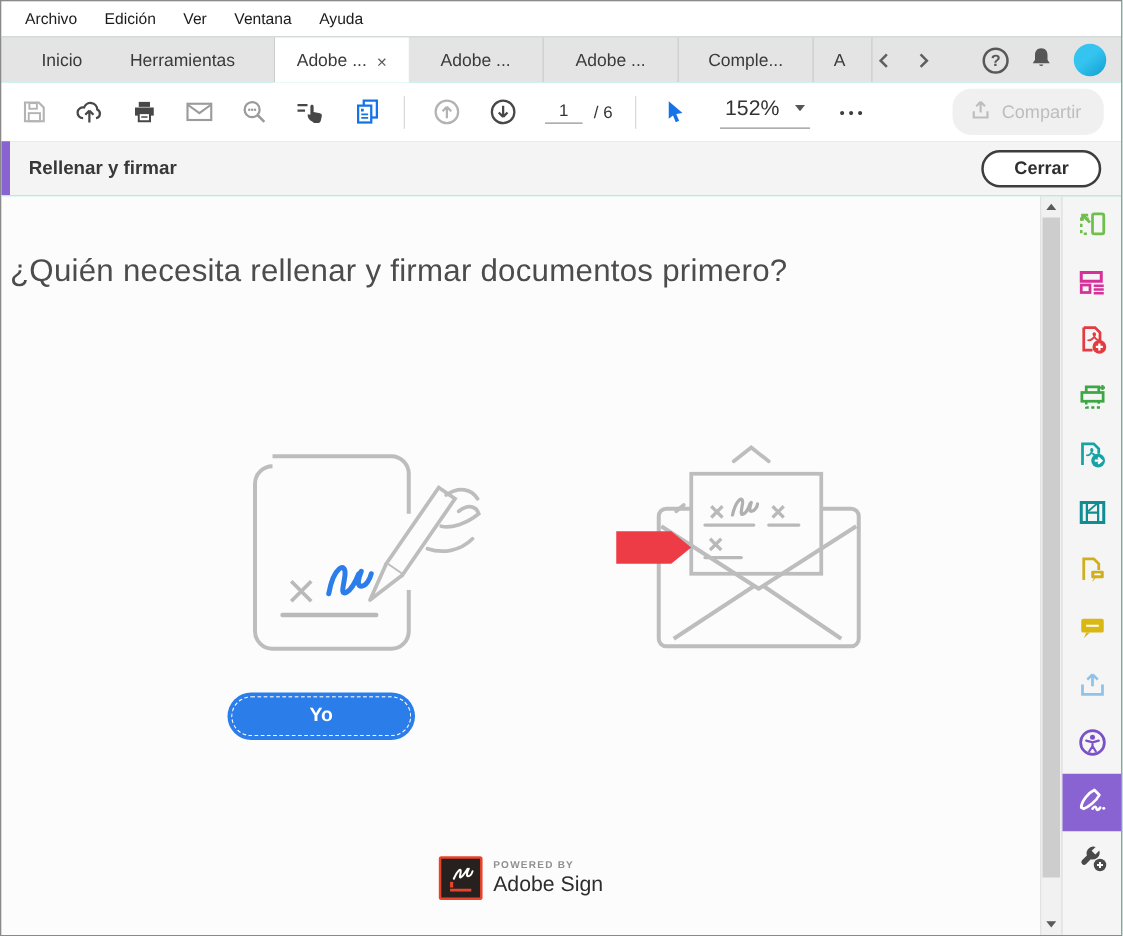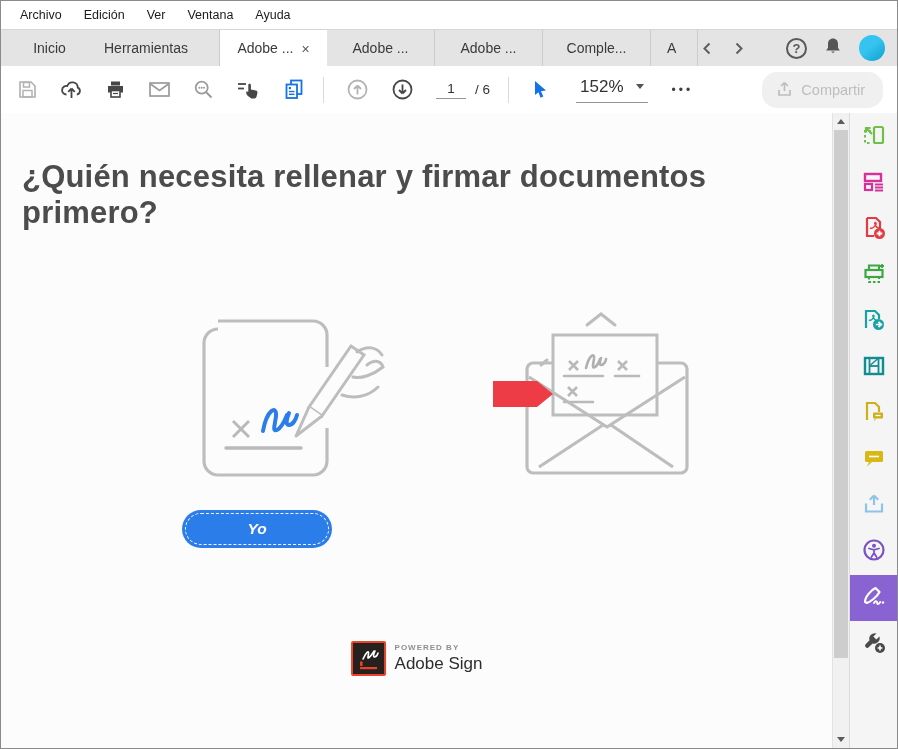--- a/index.html
+++ b/index.html
@@ -39,25 +39,25 @@
 
   
   .fsbar { height: 44px; background: #f4f4f4; border-bottom: 1px solid #dadada; display: flex; align-items: center; flex: 0 0 auto; position: relative; }
   .fs-accent { width: 7px; height: 100%; background: #8a63d2; flex: 0 0 auto; }
   .fs-title { font-size: 15px; font-weight: bold; color: #383838; margin-left: 15px; }
   .cerrar-btn { margin-left: auto; margin-right: 16px; background: #fff; border: 2px solid #3d3d3d; border-radius: 16px; padding: 5px 24px; font-size: 14.5px; font-weight: bold; color: #2e2e2e; font-family: "Liberation Sans", sans-serif; }
 
   
   .content { flex: 1; display: flex; min-height: 0; }
   .main { flex: 1; background: #fcfcfc; position: relative; }
-  .heading { position: absolute; left: 21px; top: 46px; font-size: 31px; font-weight: 700; color: #4c4c4c; letter-spacing: .2px; }
+  .heading { position: absolute; left: 7px; top: 46px; font-size: 25px; font-weight: 400; color: #4c4c4c; letter-spacing: .2px; }
   .illo { position: absolute; }
   .illo-doc { left: 170px; top: 190px; }
   .illo-env { left: 490px; top: 192px; }
-  .opt-btn { position: absolute; top: 397px; width: 150px; height: 38px; border: none; border-radius: 19px; background: #2b7de9; color: #fff; font-size: 15.5px; font-weight: bold; font-family: "Liberation Sans", sans-serif; font-style: italic; }
+  .opt-btn { position: absolute; top: 397px; width: 150px; height: 38px; border: none; border-radius: 19px; background: #2b7de9; color: #fff; font-size: 15.5px; font-weight: bold; font-family: "Liberation Sans", sans-serif; }
   .opt-yo { left: 181px; }
   .opt-yo::before { content: ""; position: absolute; inset: 3px; border: 1px dashed rgba(255,255,255,.95); border-radius: 16px; }
   .opt-otros { left: 510px; }
   .brand { position: absolute; left: 50%; transform: translateX(-50%); top: 528px; display: flex; align-items: center; gap: 9px; }
   .brand-mark { width: 35px; height: 35px; background: #26211e; border: 2px solid #e8442c; border-radius: 2px; display: flex; align-items: center; justify-content: center; }
   .brand-powered { font-size: 8px; color: #8f8f8f; letter-spacing: 1px; font-weight: bold; }
   .brand-name { font-size: 17px; color: #2d2d2d; margin-top: 2px; }
 
   
   .scrollbar { width: 17px; background: #f1f1f1; border-left: 1px solid #e2e2e2; position: relative; flex: 0 0 auto; }
@@ -214,20 +214,25 @@
       <span>
         <svg width="17" height="17" viewBox="0 0 17 17">
             <path d="M8.5 11V2.5M8.5 2.5L5 6M8.5 2.5L12 6" fill="none" stroke="#bdbdbd" stroke-width="1.7"></path>
             <path d="M3 10v5h11v-5" fill="none" stroke="#bdbdbd" stroke-width="1.7"></path>
           </svg>
       </span>
       <span>Compartir</span>
     </button>
   </div>
 
+  <div class="fsbar">
+    <div class="fs-accent"></div>
+    <span class="fs-title">Rellenar y firmar</span>
+    <button class="cerrar-btn">Cerrar</button>
+  </div>
 
   <div class="content">
     <div class="main">
       <div class="heading">¿Quién necesita rellenar y firmar documentos primero?</div>
 
       <svg class="illo illo-doc" width="215" height="190" viewBox="0 0 215 190">
         <path d="M47 18 h95 a14 14 0 0 1 14 14 v32 M156 125 v33 a14 14 0 0 1 -14 14 h-95 a14 14 0 0 1 -14 -14 v-118 a14 14 0 0 1 14 -14" fill="none" stroke="#bdbdbd" stroke-width="3.2"></path>
         <path d="M62 118 l16 16 M78 118 l-16 16" stroke="#b9b9b9" stroke-width="3" fill="none"></path>
         <path d="M92 128 c4 -22 14 -26 13 -15 c-1 9 -4 16 1 14 c4 -2 8 -10 10 -15 m2 -2 c-2 5 -4 12 0 12 c4 0 7 -6 8 -10" fill="none" stroke="#2b7de9" stroke-width="4" stroke-linecap="round"></path>
         <line x1="55" y1="145" x2="130" y2="145" stroke="#b9b9b9" stroke-width="3.5" stroke-linecap="round"></line>

